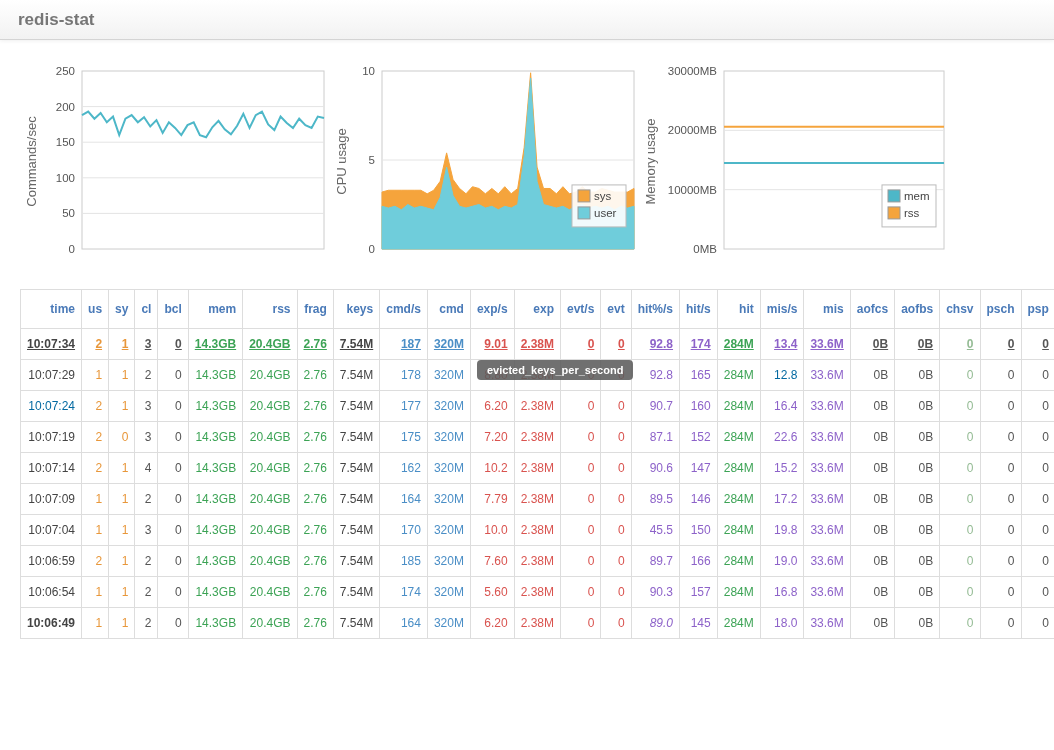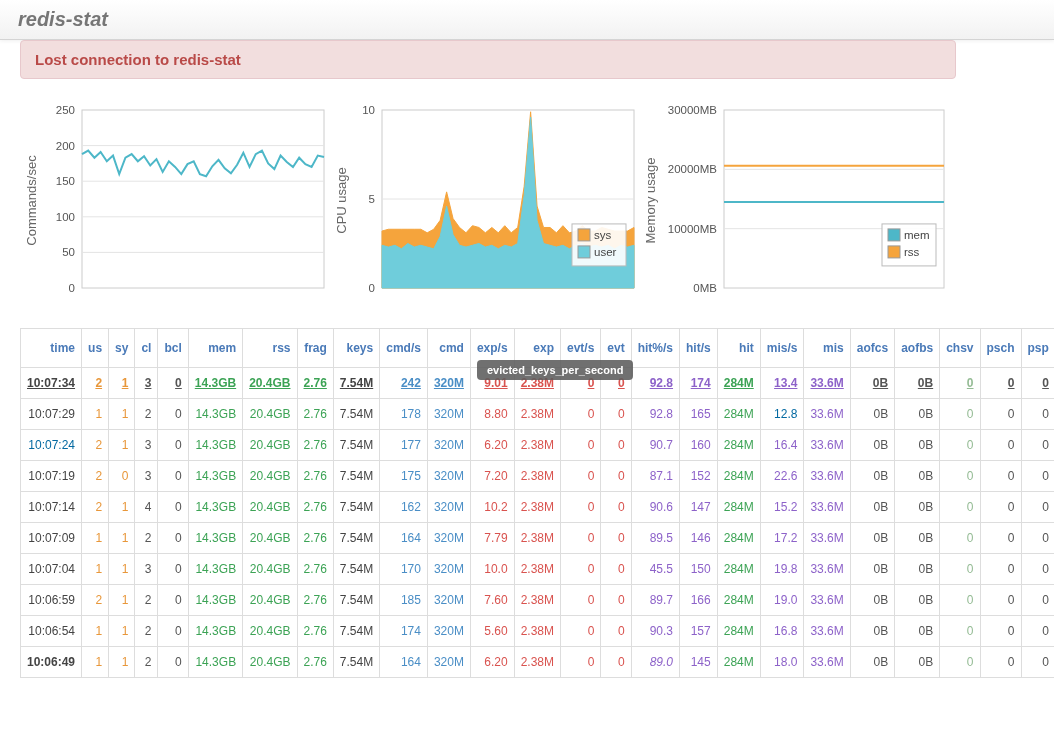--- a/index.html
+++ b/index.html
@@ -11,21 +11,21 @@
   .page { position: relative; width: 1054px; height: 750px; }
 
   
   .navbar {
     height: 40px; display: flex; align-items: center; padding: 0 18px;
     background: linear-gradient(#ffffff, #f2f2f2);
     border-bottom: 1px solid #d4d4d4;
     box-shadow: 0 1px 4px rgba(0,0,0,0.065);
   }
   .brand {
-    font-size: 20px; font-weight: bold; font-style: italic;
+    font-size: 17px; font-weight: bold; 
     color: #767676; text-decoration: none; margin-right: 16px;
   }
   .instance-input {
     width: 204px; height: 27px; padding: 4px 8px;
     border: 1px solid #ccc; border-radius: 4px;
     box-shadow: inset 0 1px 1px rgba(0,0,0,0.075);
     font-family: "Liberation Sans", sans-serif;
     font-size: 13px; font-style: italic; color: #444;
     outline: none;
   }
@@ -79,23 +79,20 @@
 <body>
 
 <div class="page">
 
   <div class="navbar">
     <a href="#" class="brand">redis-stat</a>
   </div>
 
   <div class="content">
 
-    <div class="alert">
-      <span>Lost connection to redis-stat</span>
-    </div>
 
     <div class="charts-row">
       <div class="chart">
         <div class="ylabel">
           <span>Commands/sec</span>
         </div>
         <svg width="288" height="196">
             <rect x="40" y="8" width="242" height="178" fill="#fff" stroke="#ccc"></rect>
             <text x="33" y="190" text-anchor="end" font-size="11.5" fill="#555">0</text>
             <line x1="40" x2="282" y1="150.4" y2="150.4" stroke="#e4e4e4"></line>
@@ -186,21 +183,21 @@
           <tr class="live">
             <td style="color: rgb(68, 68, 68);">10:07:34</td>
             <td style="color: rgb(232, 151, 58);">2</td>
             <td style="color: rgb(232, 151, 58);">1</td>
             <td style="color: rgb(85, 85, 85);">3</td>
             <td style="color: rgb(85, 85, 85);">0</td>
             <td style="color: rgb(60, 163, 85);">14.3GB</td>
             <td style="color: rgb(60, 163, 85);">20.4GB</td>
             <td style="color: rgb(60, 163, 85);">2.76</td>
             <td style="color: rgb(68, 68, 68);">7.54M</td>
-            <td style="color: rgb(74, 142, 198);">242</td>
+            <td style="color: rgb(74, 142, 198);">187</td>
             <td style="color: rgb(74, 142, 198);">320M</td>
             <td style="color: rgb(217, 83, 79);">9.01</td>
             <td style="color: rgb(217, 83, 79);">2.38M</td>
             <td style="color: rgb(217, 83, 79);">0</td>
             <td style="color: rgb(217, 83, 79);">0</td>
             <td style="color: rgb(141, 98, 201);">92.8</td>
             <td style="color: rgb(141, 98, 201);">174</td>
             <td style="color: rgb(60, 163, 85);">284M</td>
             <td style="color: rgb(141, 98, 201);">13.4</td>
             <td style="color: rgb(141, 98, 201);">33.6M</td>

